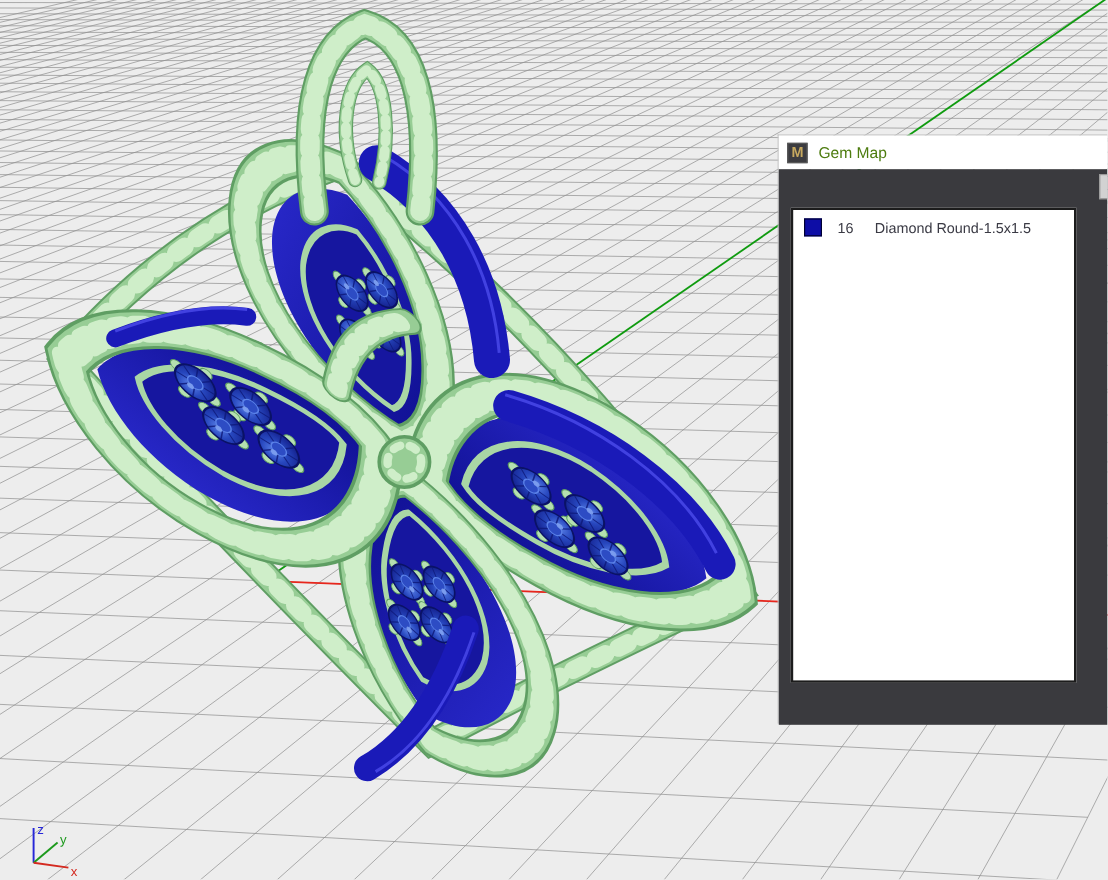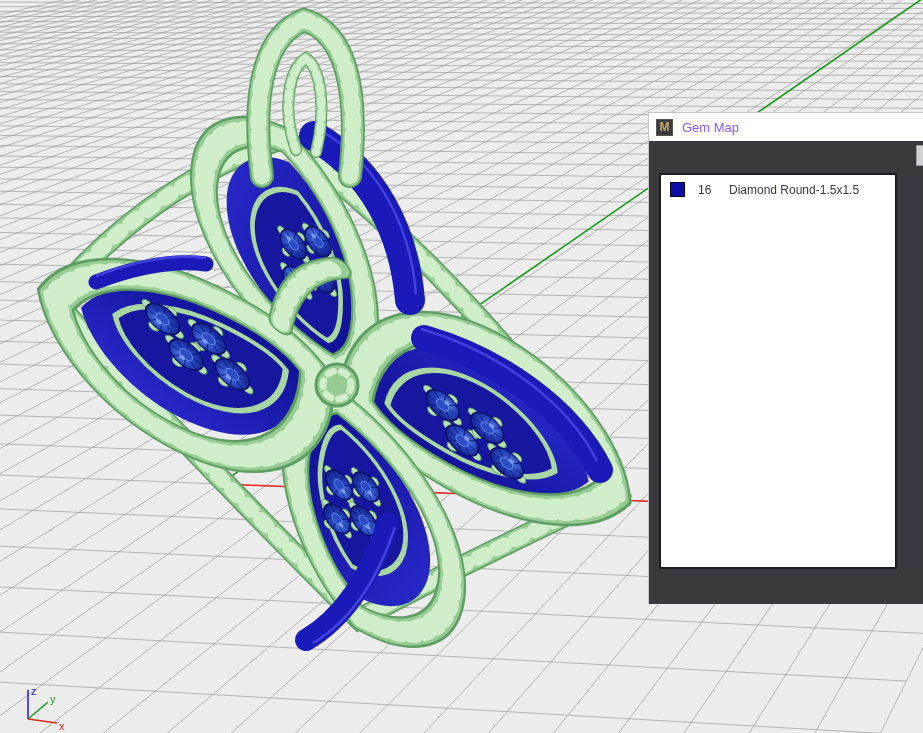--- a/index.html
+++ b/index.html
@@ -4,21 +4,21 @@
 <style>
   html,body{margin:0;padding:0;background:#ededed;font-family:"Liberation Sans",sans-serif;}
   #stage{position:relative;width:923px;height:733px;overflow:hidden;background:#ededed;}
   #scene{position:absolute;left:0;top:0;}
   
   .panel{position:absolute;left:648px;top:112px;width:275px;height:491px;
          border-left:1px solid #c6c6c6;border-top:1px solid #c6c6c6;box-sizing:border-box;}
   .titlebar{height:28px;background:#ffffff;display:flex;align-items:center;padding-left:7px;}
   .wicon{width:17px;height:17px;background:#3c3c40;color:#c7a95f;font-size:12px;font-weight:bold;
          display:flex;align-items:center;justify-content:center;border:1px solid #565656;box-sizing:border-box;}
-  .title{margin-left:9px;font-size:13px;color:#8b5cf6;}
+  .title{margin-left:9px;font-size:13px;color:#4d7c0f;}
   .pbody{position:relative;height:463px;background:#3a3a3e;}
   .edgebtn{position:absolute;right:0;top:4px;width:6px;height:19px;background:#d2d2d2;border:1px solid #9a9a9a;border-right:none;}
   .listbox{position:absolute;left:10px;top:32px;width:238px;height:396px;background:#ffffff;
            border:2px solid #1c1c1c;box-sizing:border-box;overflow:hidden;}
   .gemrow{display:flex;align-items:center;padding:7px 0 0 9px;}
   .swatch{width:15px;height:15px;border:1px solid #000033;box-sizing:border-box;flex:none;}
   .gcount{margin-left:13px;font-size:12px;color:#3a3a44;min-width:16px;}
   .gname{margin-left:15px;font-size:12px;color:#3a3a44;white-space:nowrap;}
 </style>
 </head>

